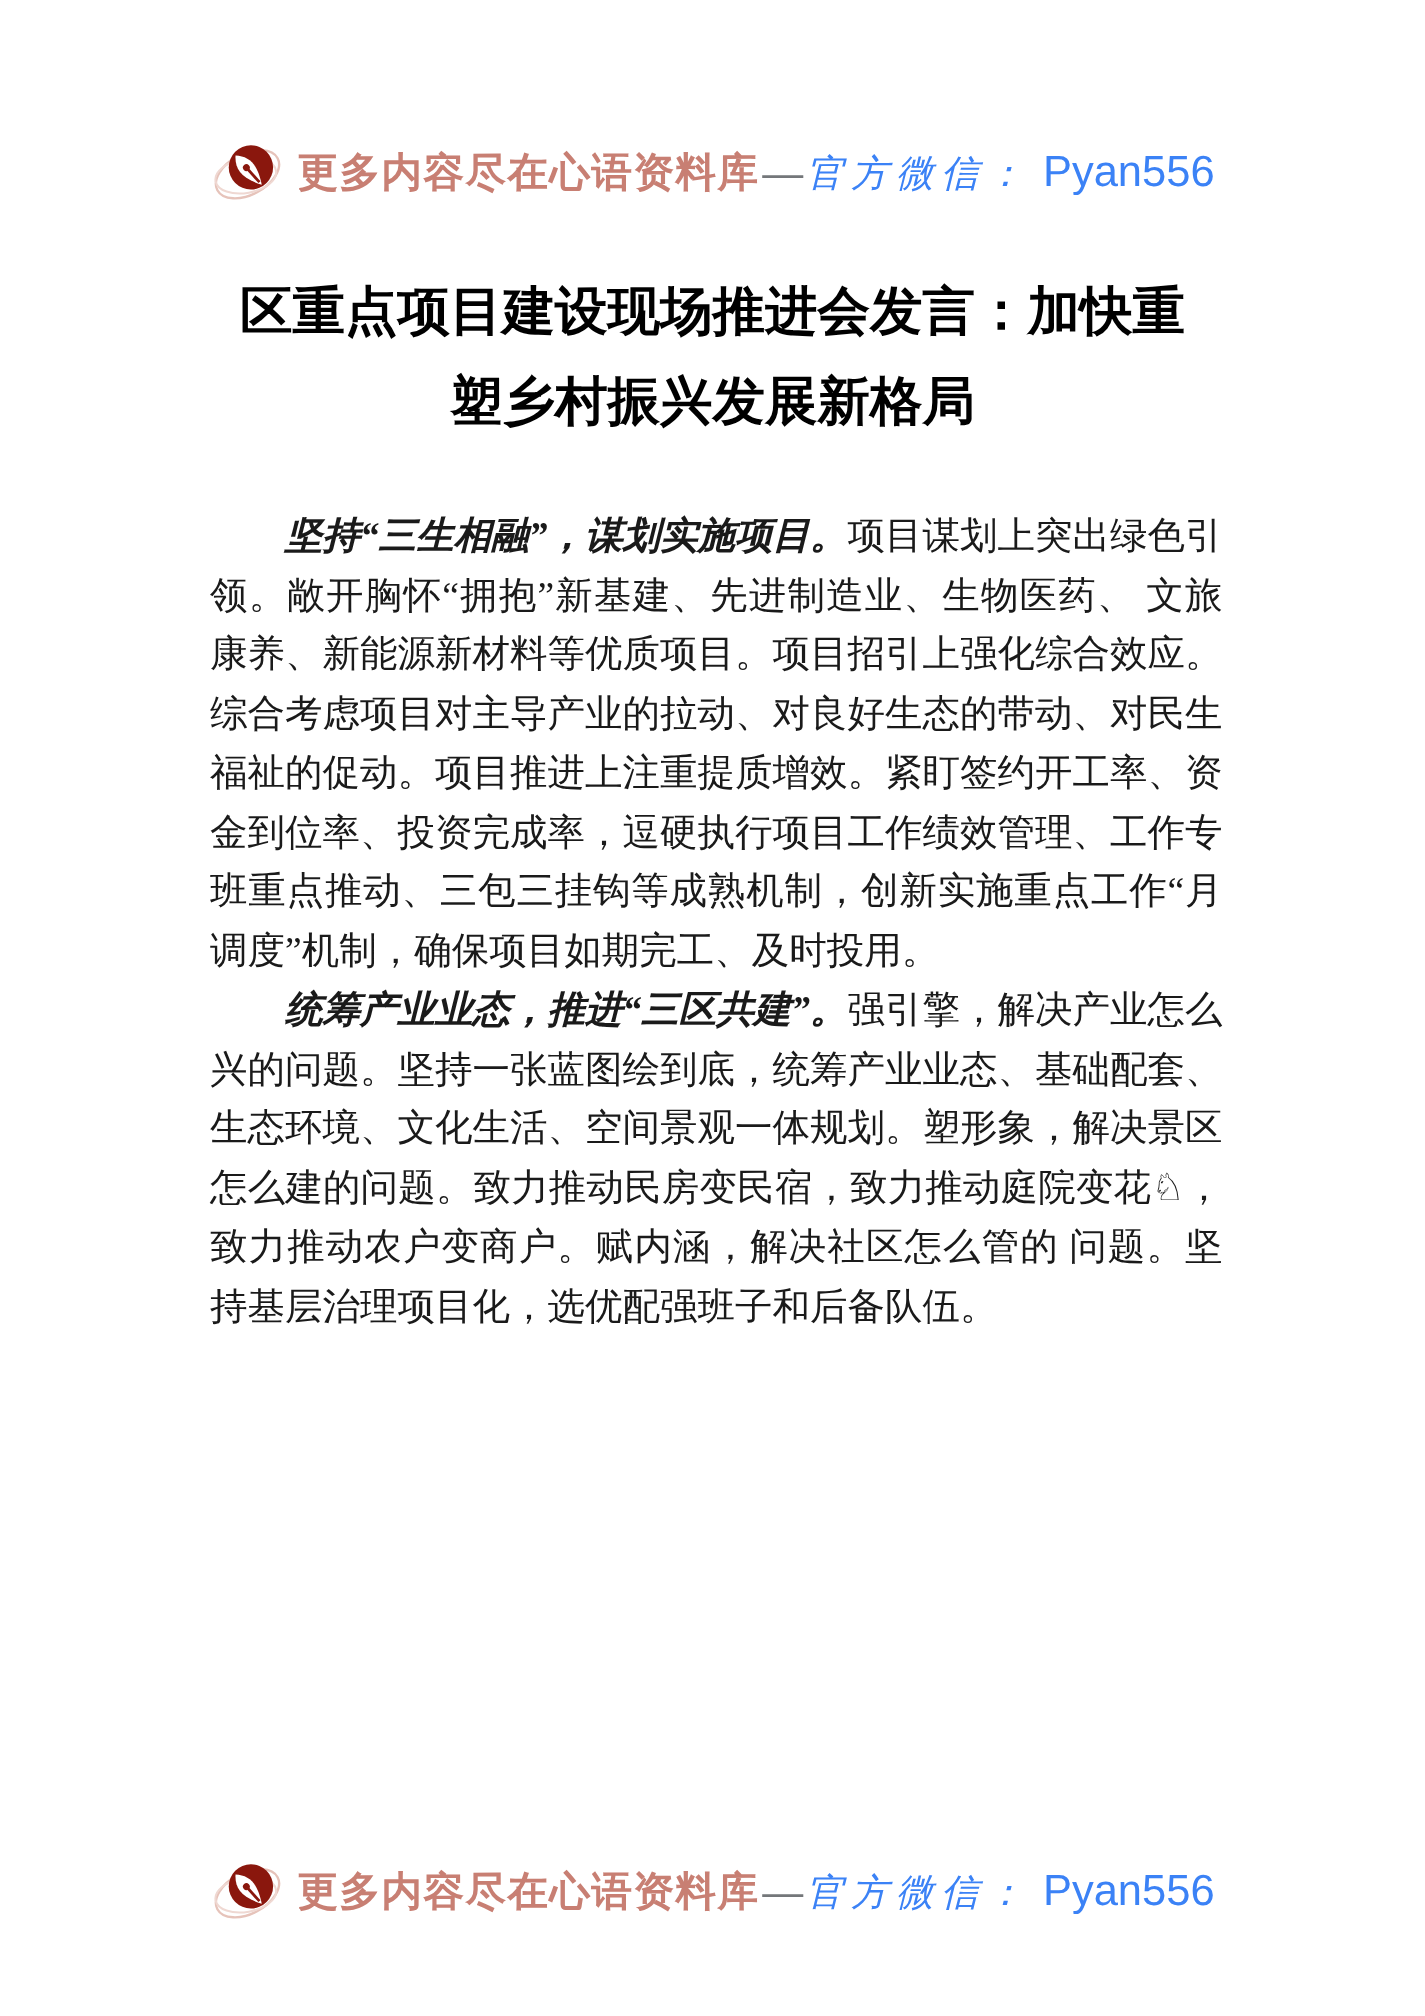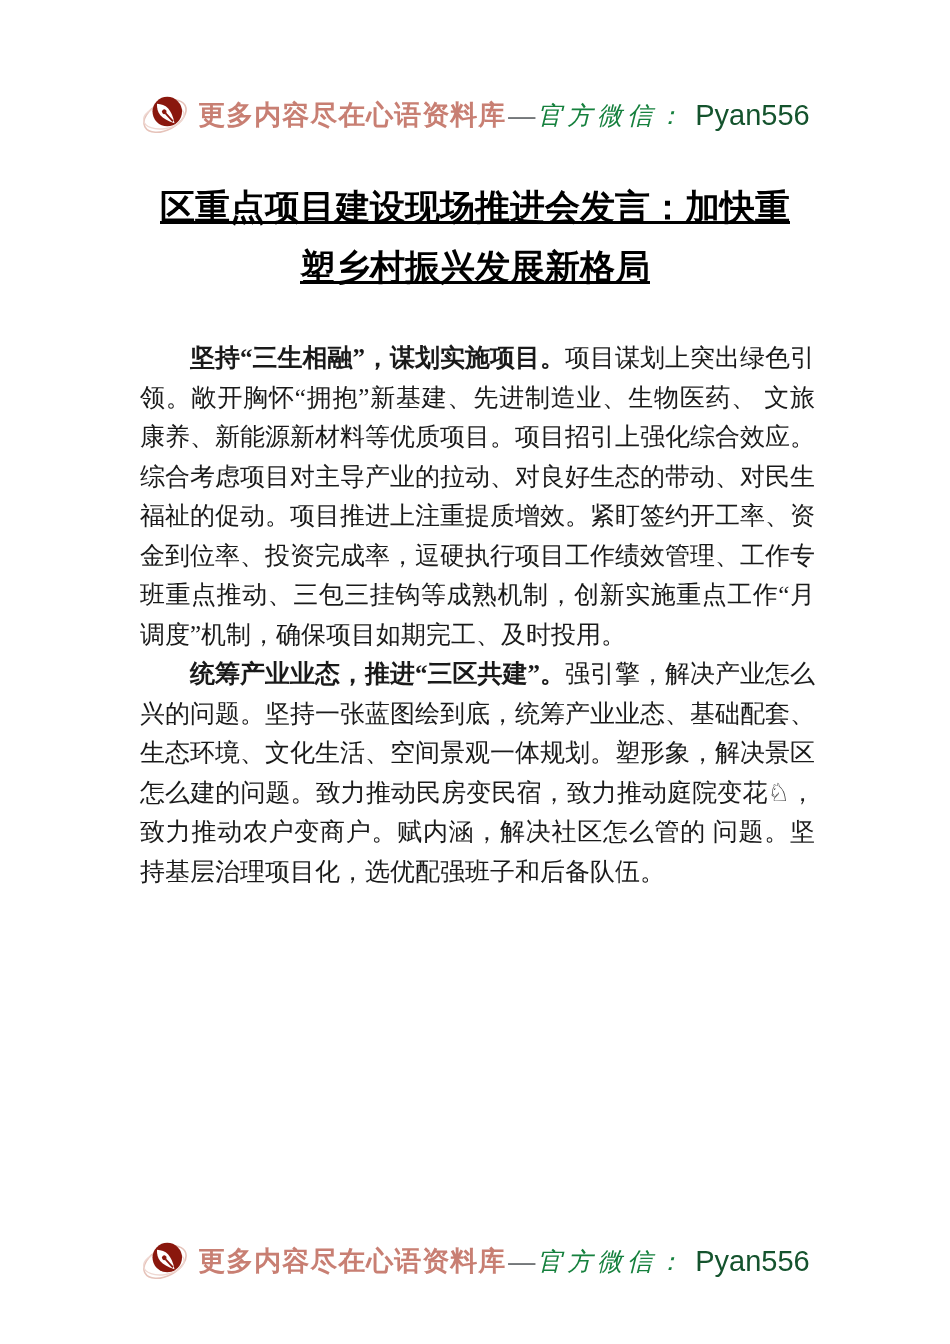--- a/index.html
+++ b/index.html
@@ -22,57 +22,56 @@
   .wm-bottom{top:1236px;}
   .wm-logo{width:50px;height:50px;flex:0 0 auto;margin-right:2px;}
   .wm-main{
     color:#c87f73;
     font-weight:bold;
     font-size:27px;
     letter-spacing:1px;
   }
   .wm-dash{color:#74777a;font-size:27px;font-weight:bold;margin:0 -4px;}
   .wm-script{
-    color:#15803d;
+    color:#3b82f6;
     font-size:25px;
     font-style:italic;
     letter-spacing:5px;
     font-family:"DejaVu Serif",serif;
   }
   .wm-id{
-    color:#14532d;
+    color:#3b82f6;
     font-size:29px;
     font-family:"Liberation Sans","DejaVu Sans",sans-serif;
     margin-left:2px;
   }
   
   .doc-title{
     margin:178px auto 0;
     max-width:655px;
     text-align:center;
     font-size:35px;
     line-height:60px;
     font-weight:bold;
     color:#000;
-    text-decoration:underline;
   }
   
   .doc-body{
     margin:40px 135px 0 140px;
     font-size:25px;
     line-height:39.5px;
     text-align:justify;
     text-justify:inter-character;
   }
   .doc-body p{
     margin:0;
     text-indent:2em;
     word-break:break-all;
   }
-  .lead{font-weight:bold;}
+  .lead{font-weight:bold;font-style:italic;}
 </style>
 </head>
 <body>
 
 <div class="page">
 
   <div class="watermark wm-top">
     <svg class="wm-logo" viewBox="0 0 44 44">
       <ellipse cx="22" cy="23" rx="20" ry="12" fill="none" stroke="#e6c3ba" stroke-width="1.4" transform="rotate(-28 22 23)"></ellipse>
       <ellipse cx="21" cy="24" rx="18" ry="10" fill="none" stroke="#efd8d2" stroke-width="1.2" transform="rotate(-10 21 24)"></ellipse>

